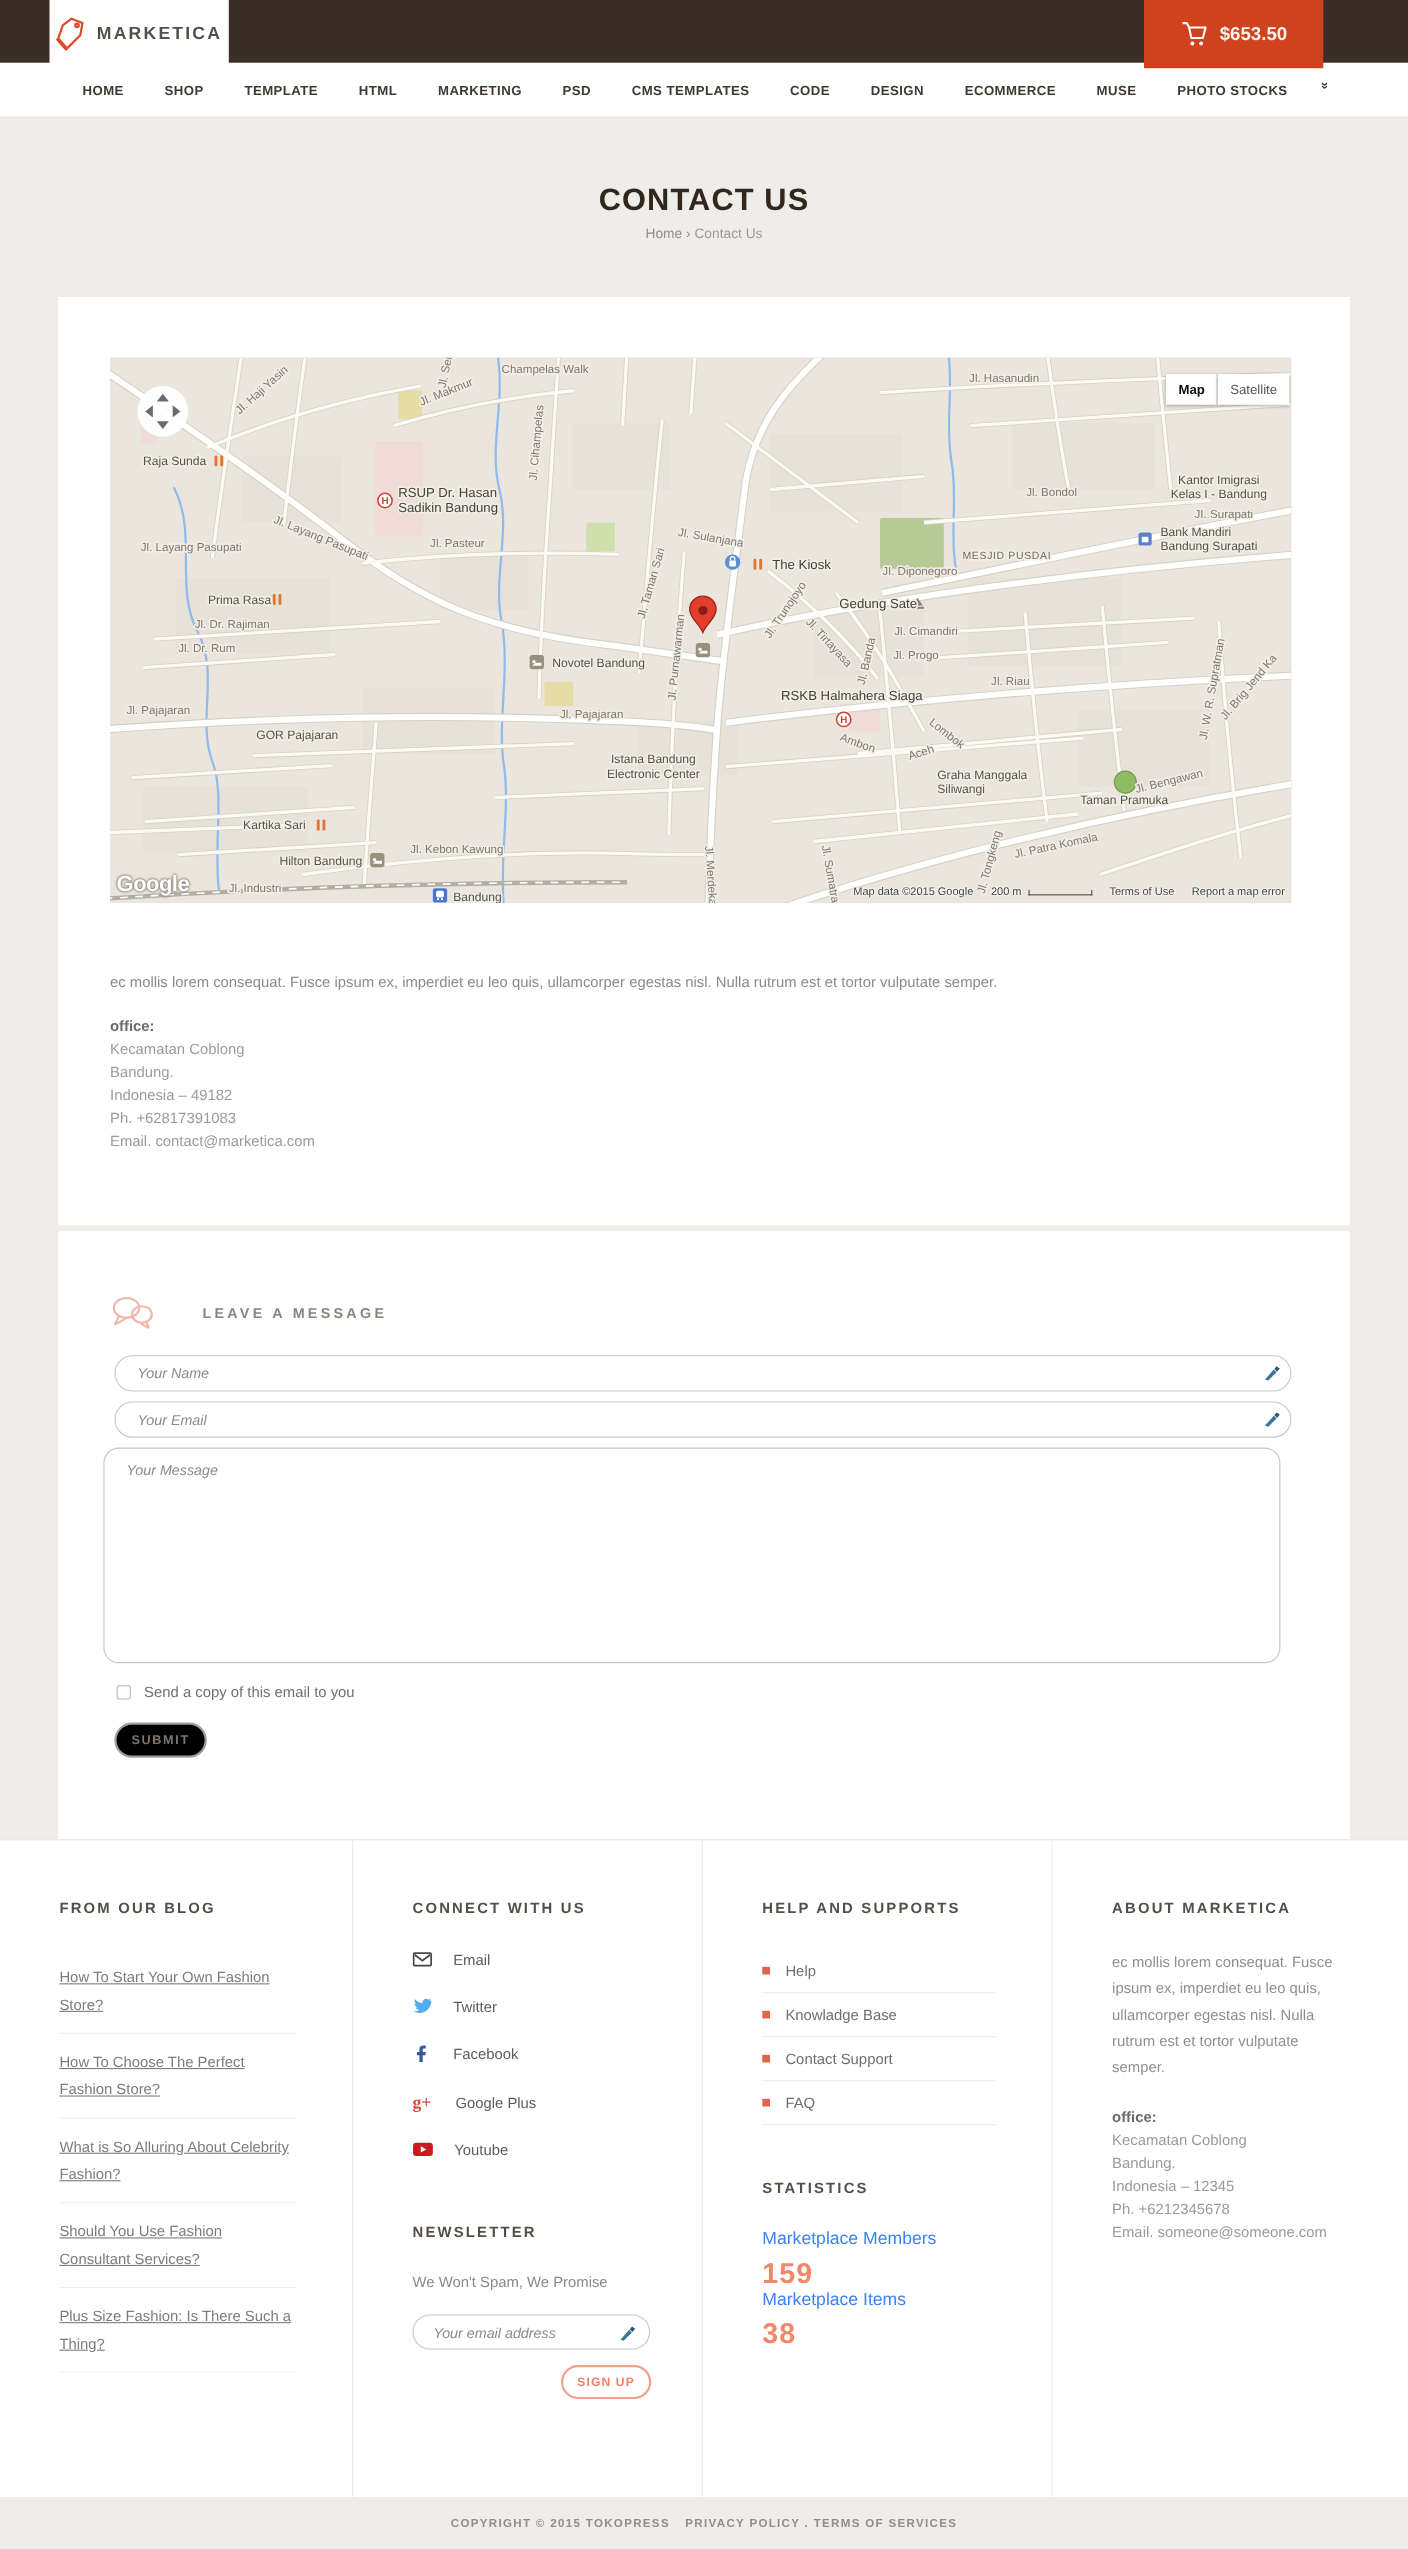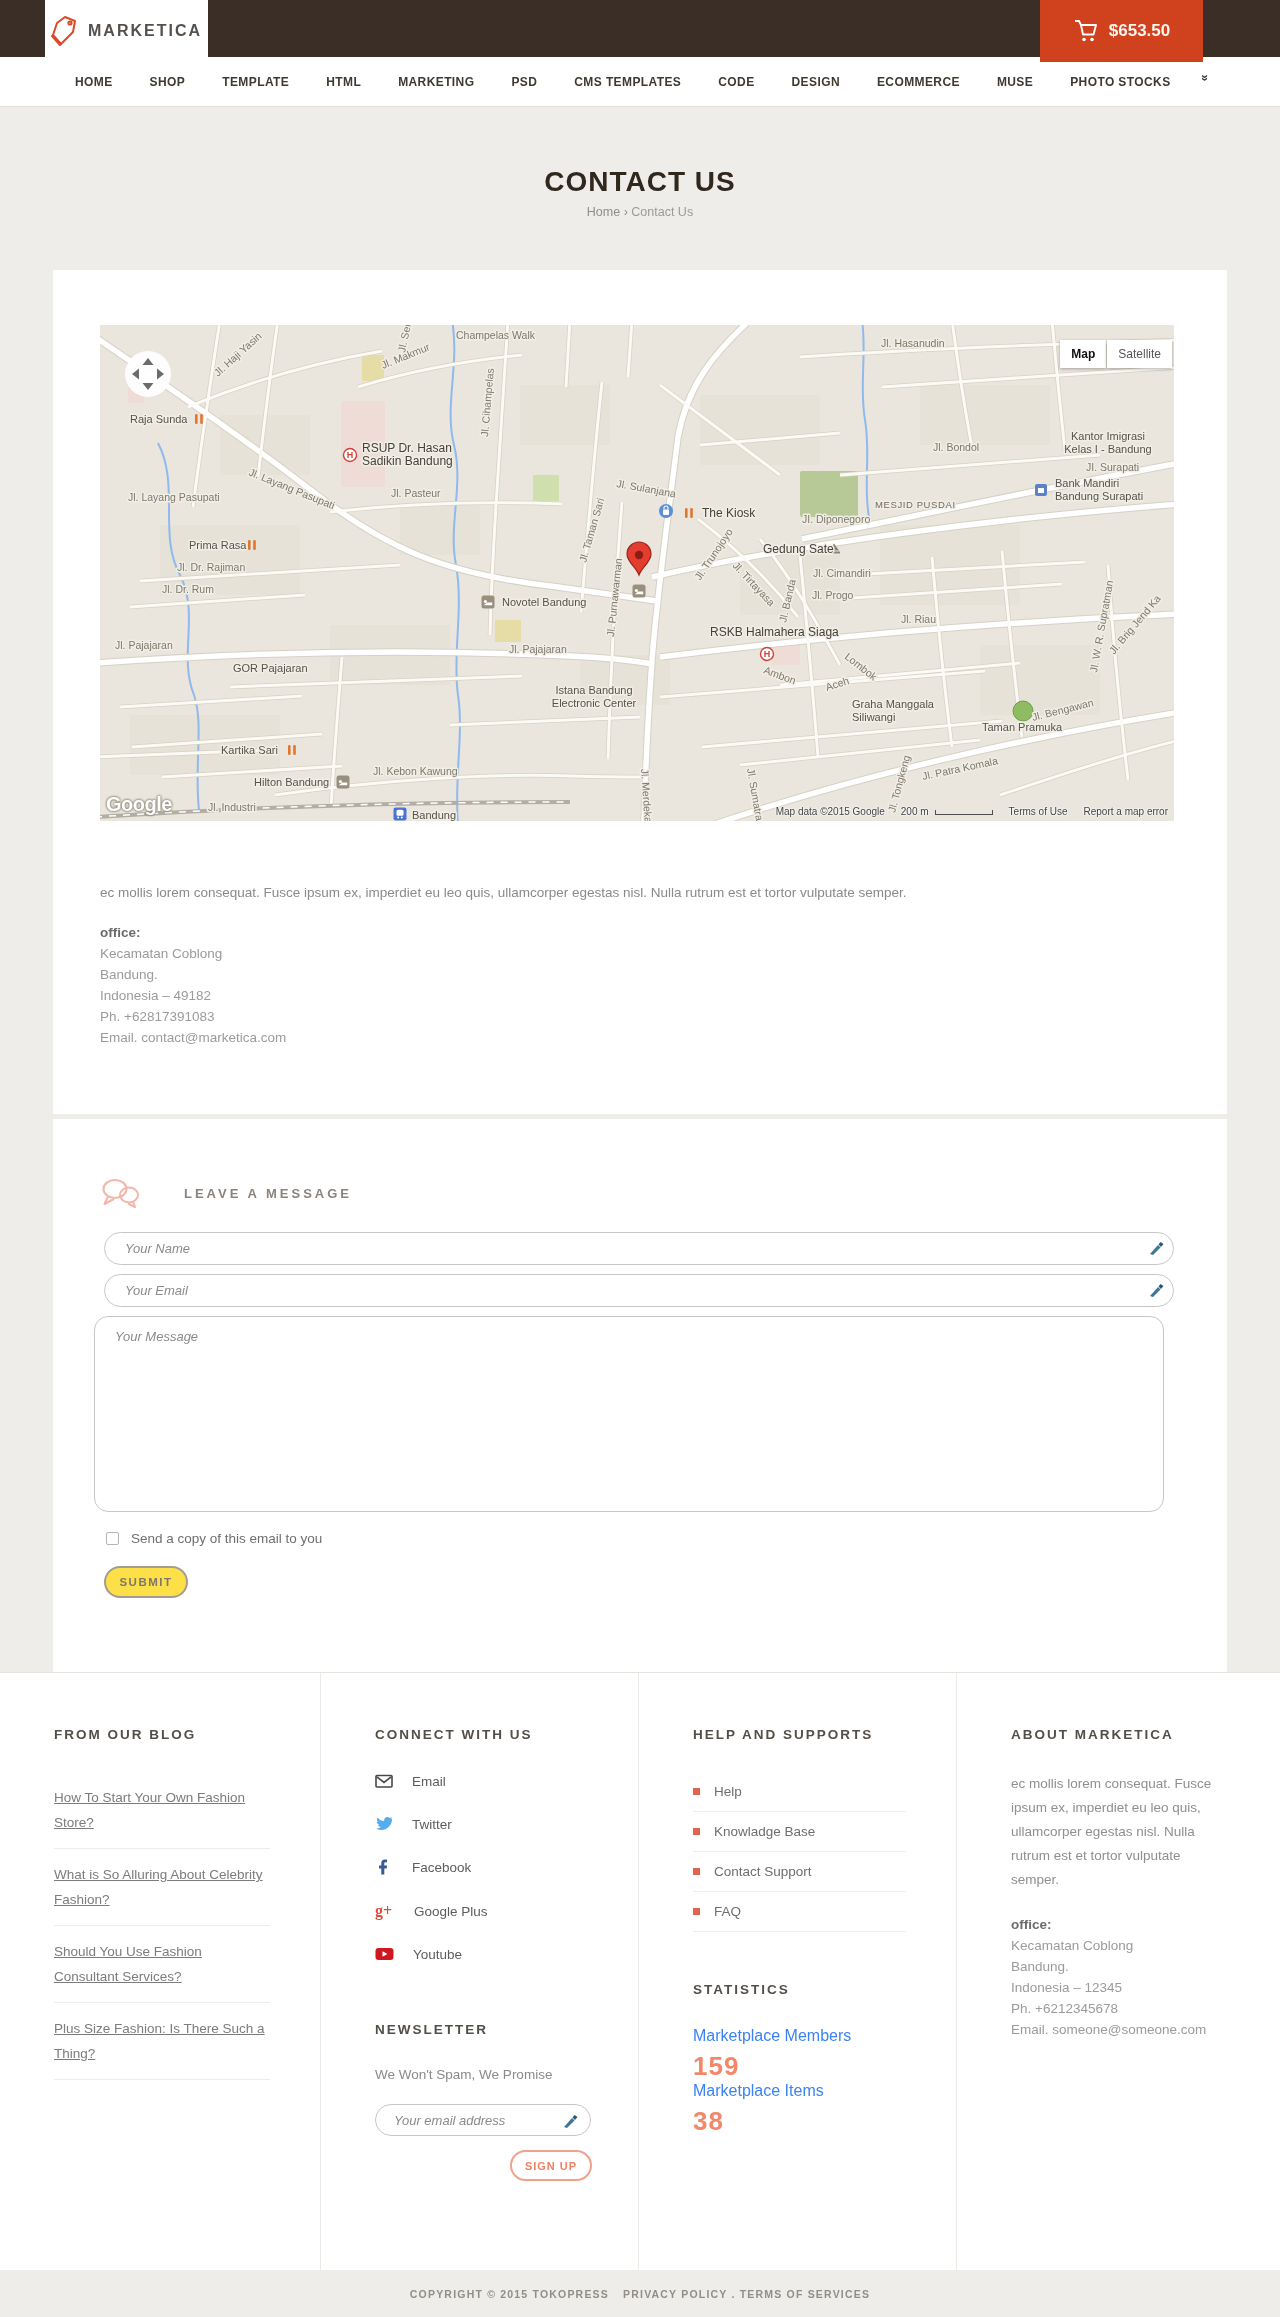--- a/index.html
+++ b/index.html
@@ -58,21 +58,21 @@
 
   
   .msg-head { position:absolute; left:47px; top:58px; display:flex; align-items:center; gap:44px; }
   .msg-head .ttl { font-size:13px; font-weight:bold; letter-spacing:3px; color:#8c837c; }
   .f-input { position:absolute; left:51px; width:1070px; height:33px; border:1px solid #c7c7c7; border-radius:17px; background:#fff; padding:0 40px 0 20px; font-size:13px; color:#555; font-family:"Liberation Sans",sans-serif; outline:none; }
   .f-input::placeholder, .f-area::placeholder, .nl-input::placeholder { font-style:italic; color:#8a8a8a; }
   .pen { position:absolute; width:16px; height:16px; }
   .f-area { position:absolute; left:41px; top:197px; width:1070px; height:196px; border:1px solid #c7c7c7; border-radius:14px; padding:12px 20px; font-size:13px; color:#555; font-family:"Liberation Sans",sans-serif; resize:none; outline:none; }
   .chk-row { position:absolute; left:53px; top:412px; display:flex; align-items:center; gap:12px; font-size:13.5px; color:#6f6f6f; }
   .chk { width:13px; height:13px; appearance:none; border:1px solid #b5b5b5; border-radius:2px; background:#fdfdfd; cursor:pointer; }
-  .submit-btn { position:absolute; left:51px; top:447px; width:84px; height:32px; border:2px solid #a29c95; border-radius:17px; background:#fde047; font-size:11.5px; font-weight:bold; letter-spacing:1.5px; color:#7e766e; cursor:pointer; font-family:"Liberation Sans",sans-serif; }
+  .submit-btn { position:absolute; left:51px; top:447px; width:84px; height:32px; border:2px solid #a29c95; border-radius:17px; background:#000000; font-size:11.5px; font-weight:bold; letter-spacing:1.5px; color:#7e766e; cursor:pointer; font-family:"Liberation Sans",sans-serif; }
 
   
   .footer { position:absolute; top:1672px; left:0; width:1280px; height:598px; background:#fff; border-top:1px solid #e6e3df; display:grid; grid-template-columns:320px 318px 318px 324px; }
   .fcol { padding:54px 50px 0 54px; }
   .fcol + .fcol { border-left:1px solid #eceae7; }
   .fhead { font-size:13.5px; font-weight:bold; letter-spacing:2px; color:#544e48; margin-bottom:30px; }
   .blog-item { font-size:13.5px; color:#7c7c7c; line-height:25px; padding:13px 0; border-bottom:1px solid #f0eeeb; cursor:pointer;text-decoration:underline; }
   .blog-item:first-of-type { padding-top:0; }
   .soc-row { display:flex; align-items:center; gap:19px; margin-bottom:26px; cursor:pointer; }
   .soc-row span { font-size:13.5px; color:#5c5c5c; }
@@ -484,20 +484,21 @@
   </div>
 
   <button class="submit-btn">SUBMIT</button>
 </div>
 
 <div class="footer">
 
   <div class="fcol">
     <div class="fhead">FROM OUR BLOG</div>
     <div class="blog-item">How To Start Your Own Fashion Store?</div>
+    <div class="blog-item">How To Choose The Perfect Fashion Store?</div>
     <div class="blog-item">What is So Alluring About Celebrity Fashion?</div>
     <div class="blog-item">Should You Use Fashion Consultant Services?</div>
     <div class="blog-item">Plus Size Fashion: Is There Such a Thing?</div>
   </div>
 
   <div class="fcol">
     <div class="fhead">CONNECT WITH US</div>
 
     <div class="soc-row">
       <svg width="18" height="18" viewBox="0 0 18 18">

